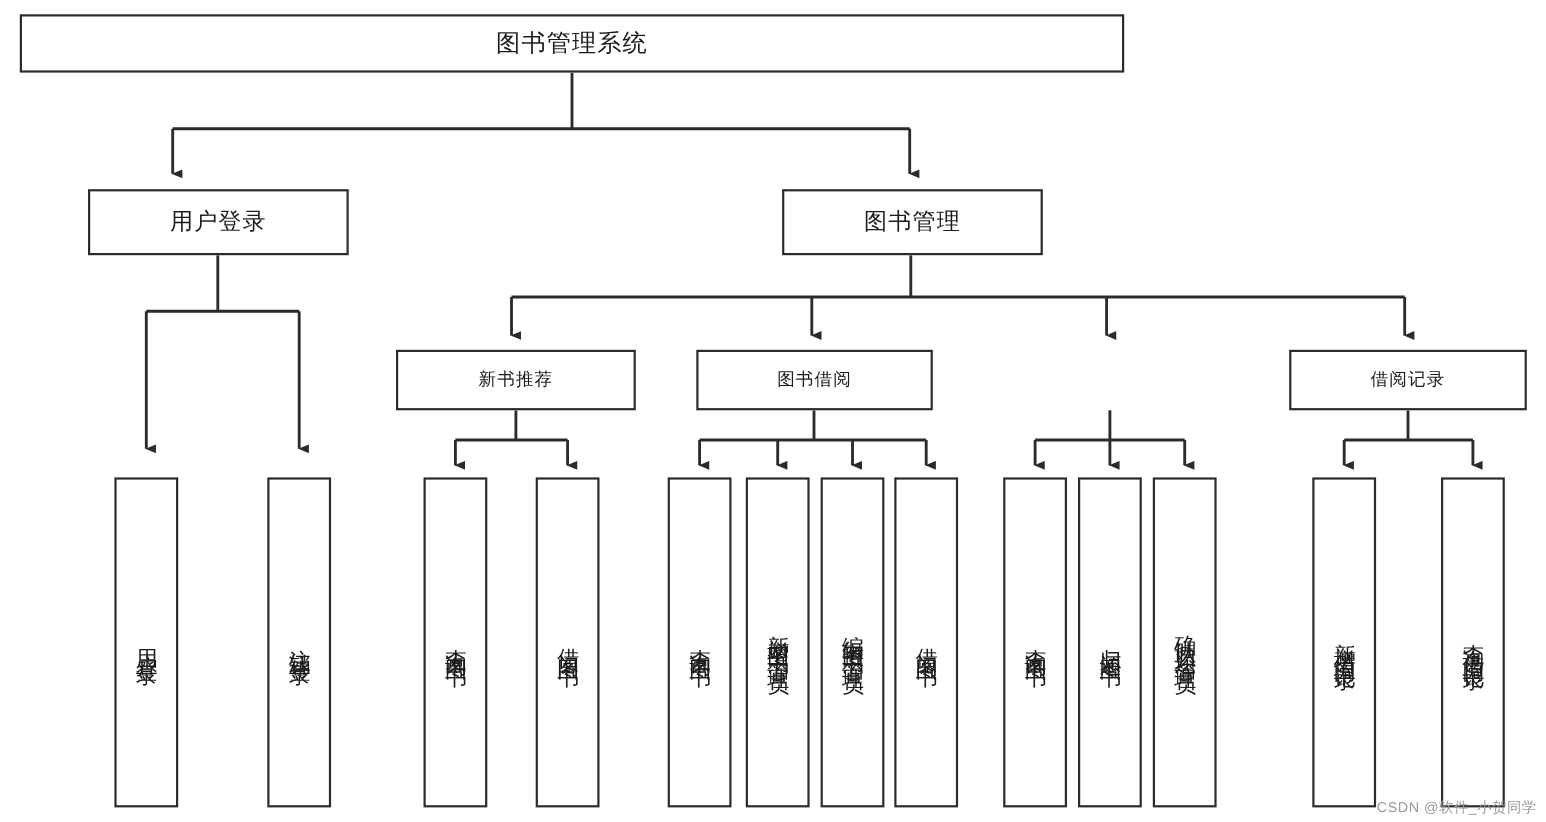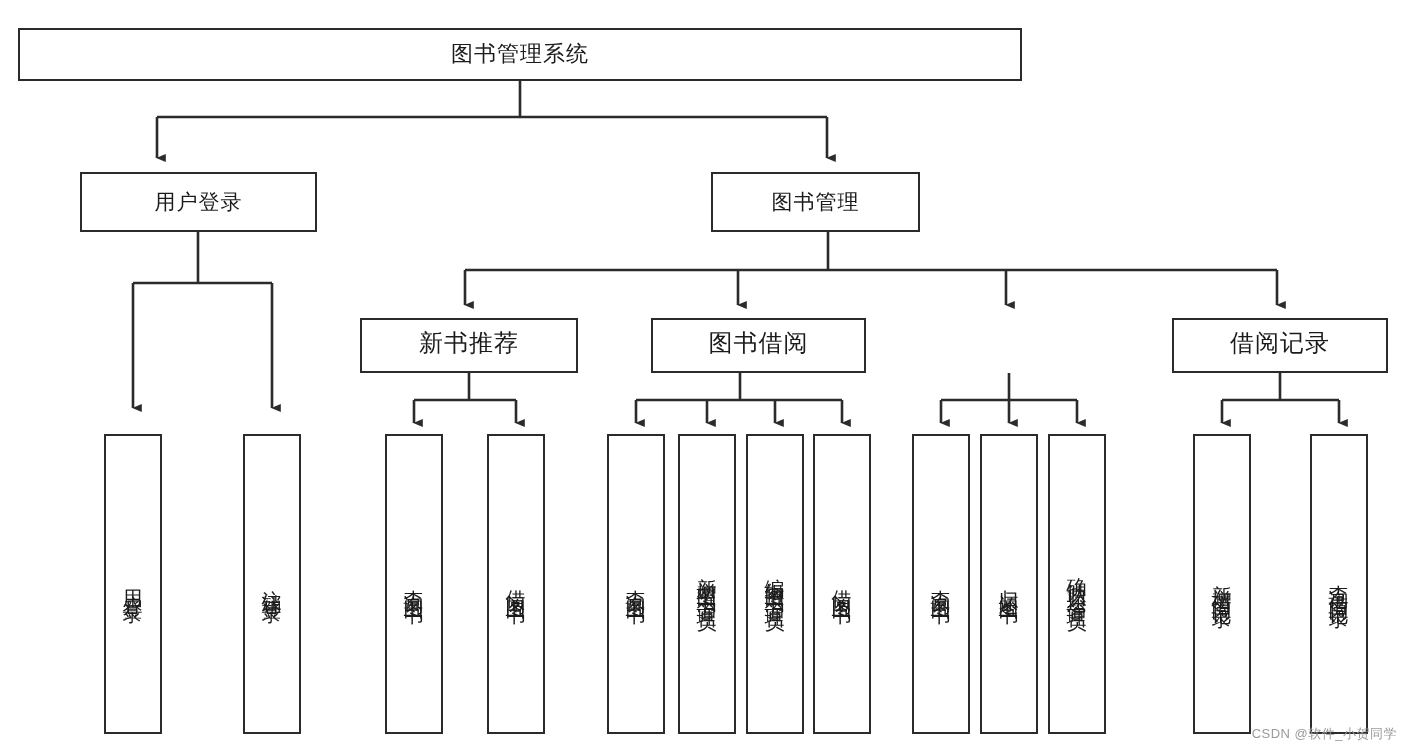--- a/index.html
+++ b/index.html
@@ -4,23 +4,23 @@
 <style>
   html,body{margin:0;padding:0;background:#ffffff;}
   body{font-family:"Liberation Sans","DejaVu Sans",sans-serif;}
   #stage{position:relative;width:1405px;height:747px;background:#ffffff;overflow:hidden;}
   svg#wires{position:absolute;left:0;top:0;width:1405px;height:747px;pointer-events:none;}
 
   .node{position:absolute;box-sizing:border-box;background:#ffffff;
         border:2.5px solid #2b2b2b;display:flex;align-items:center;justify-content:center;
         color:#1b1b1b;}
   .node.h{font-size:21px;letter-spacing:1px;line-height:1.1;}
-  .node.root{font-size:22px;margin-top:15px;}
+  .node.root{font-size:22px;}
   .node.lvl2{font-size:21px;}
-  .node.lvl3{font-size:24px;font-family:Liberation Mono, monospace;}
+  .node.lvl3{font-size:16px;}
   .node.leaf{font-size:20px;align-items:center;justify-content:center;}
   .vtext{writing-mode:vertical-rl;text-orientation:upright;
          letter-spacing:5px;line-height:1;white-space:nowrap;
          display:block;text-align:center;}
   .htext{white-space:nowrap;display:block;}
 
   #watermark{position:absolute;right:8px;bottom:4px;font-size:13px;color:#9a9a9a;
              letter-spacing:.5px;white-space:nowrap;}
 </style>
 </head>
@@ -78,28 +78,28 @@
     </g>
   </svg>
 
   <div class="node root h" style="left:18px;top:13px;width:1004px;height:53px;">
     <span class="htext">图书管理系统</span>
   </div>
 
   <div class="node lvl2 h" style="left:80px;top:172px;width:237px;height:60px;">
     <span class="htext">用户登录</span>
   </div>
-  <div class="node lvl2 h" style="left:711px;top:172px;width:209px;height:60px;">
+  <div class="node lvl2 h" style="left:711px;top:172px;width:237px;height:60px;">
     <span class="htext">图书管理</span>
   </div>
 
   <div class="node lvl3 h" style="left:360px;top:318px;width:218px;height:55px;">
     <span class="htext">新书推荐</span>
   </div>
-  <div class="node lvl3 h" style="left:651px;top:318px;width:215px;height:55px;">
+  <div class="node lvl3 h" style="left:633px;top:318px;width:215px;height:55px;">
     <span class="htext">图书借阅</span>
   </div>
   <div class="node lvl3 h" style="left:1172px;top:318px;width:216px;height:55px;">
     <span class="htext">借阅记录</span>
   </div>
 
   <div class="node leaf" style="left:104px;top:434px;width:58px;height:300px;">
     <span class="vtext">用户登录</span>
   </div>
   <div class="node leaf" style="left:243px;top:434px;width:58px;height:300px;">

